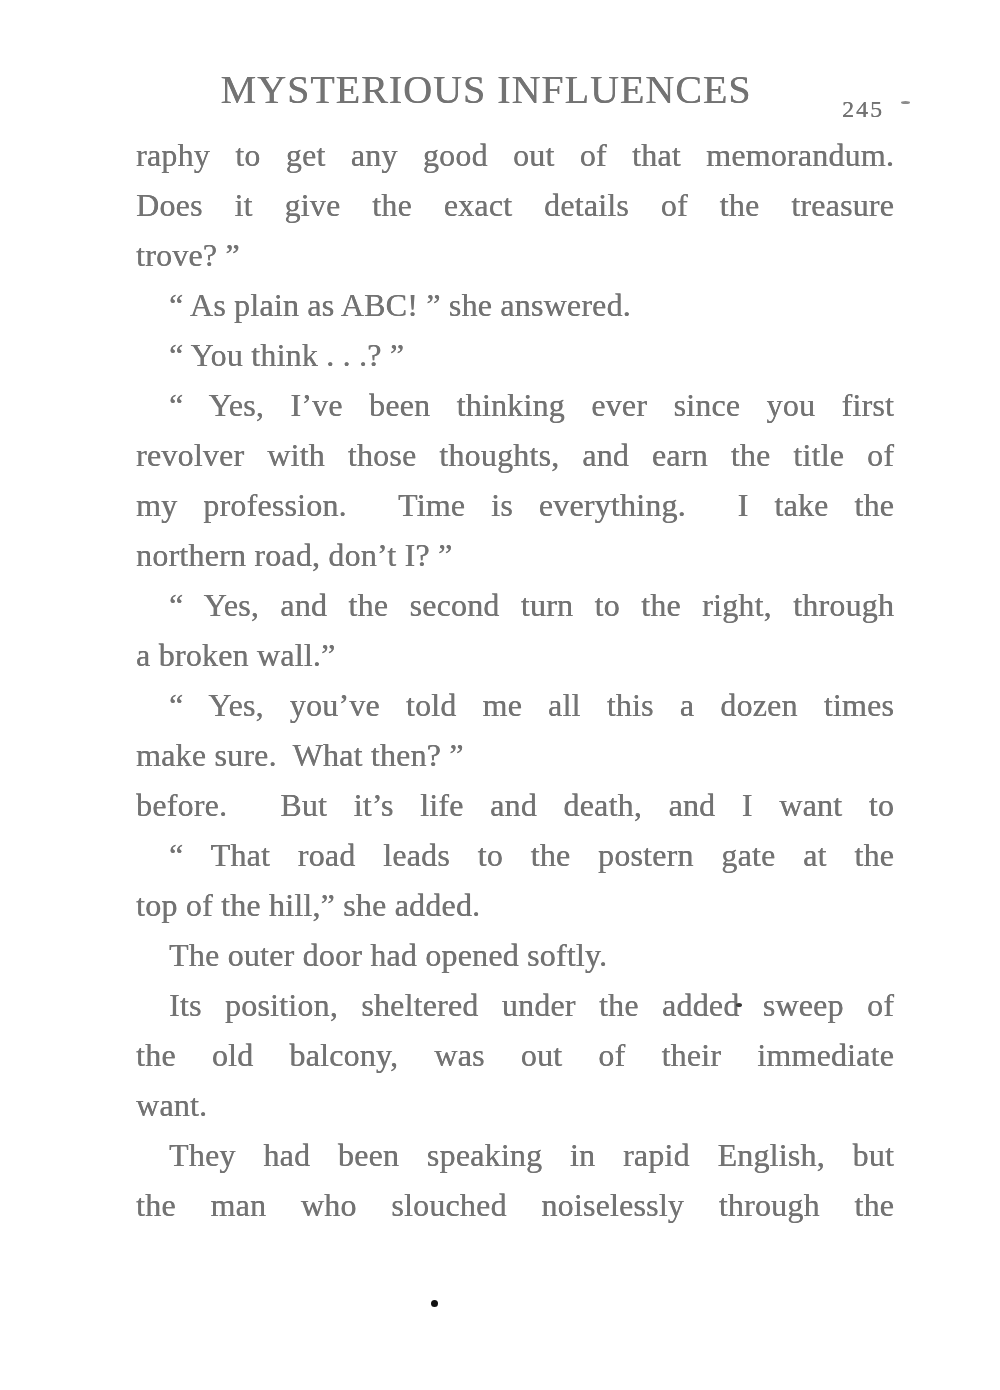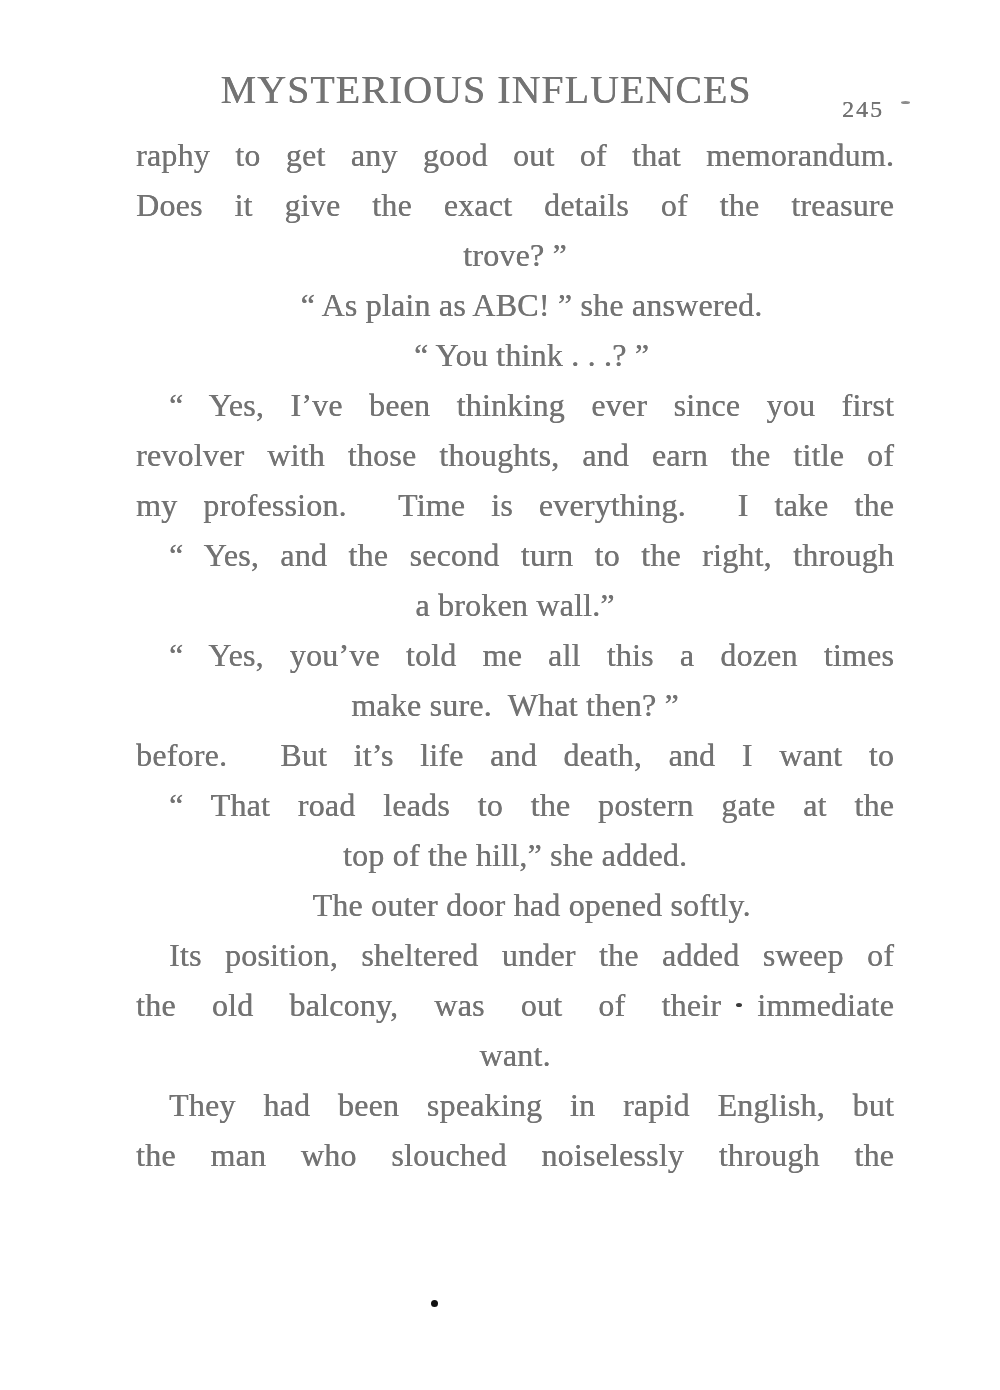--- a/index.html
+++ b/index.html
@@ -53,21 +53,20 @@
     top: 130px;
     width: 758px;
     margin-left: 18px;
   }
   .line {
     min-height: 50px;
     line-height: 50px;
     font-size: 32px;
     white-space: pre-wrap;
     letter-spacing: 0.2px;
-    text-align: center;
   }
   .line.justify {
     text-align: justify;
     text-align-last: justify;
   }
   .line.indent {
     padding-left: 33px;
   }
 
   
@@ -89,20 +88,21 @@
   <main class="text-block" id="text-block">
 
   <div class="line justify">raphy to get any good out of that memorandum.</div>
       <div class="line justify">Does it give the exact details of the treasure</div>
       <div class="line">trove? ”</div>
       <div class="line indent">“ As plain as ABC! ” she answered.</div>
       <div class="line indent">“ You think . . .? ”</div>
       <div class="line justify indent">“ Yes, I’ve been thinking ever since you first</div>
       <div class="line justify">revolver with those thoughts, and earn the title of</div>
       <div class="line justify">my profession.  Time is everything.  I take the</div>
+      <div class="line">northern road, don’t I? ”</div>
       <div class="line justify indent">“ Yes, and the second turn to the right, through</div>
       <div class="line">a broken wall.”</div>
       <div class="line justify indent">“ Yes, you’ve told me all this a dozen times</div>
       <div class="line">make sure.  What then? ”</div>
       <div class="line justify">before.  But it’s life and death, and I want to</div>
       <div class="line justify indent">“ That road leads to the postern gate at the</div>
       <div class="line">top of the hill,” she added.</div>
       <div class="line indent">The outer door had opened softly.</div>
       <div class="line justify indent">Its position, sheltered under the added sweep of</div>
       <div class="line justify">the old balcony, was out of their immediate</div>

